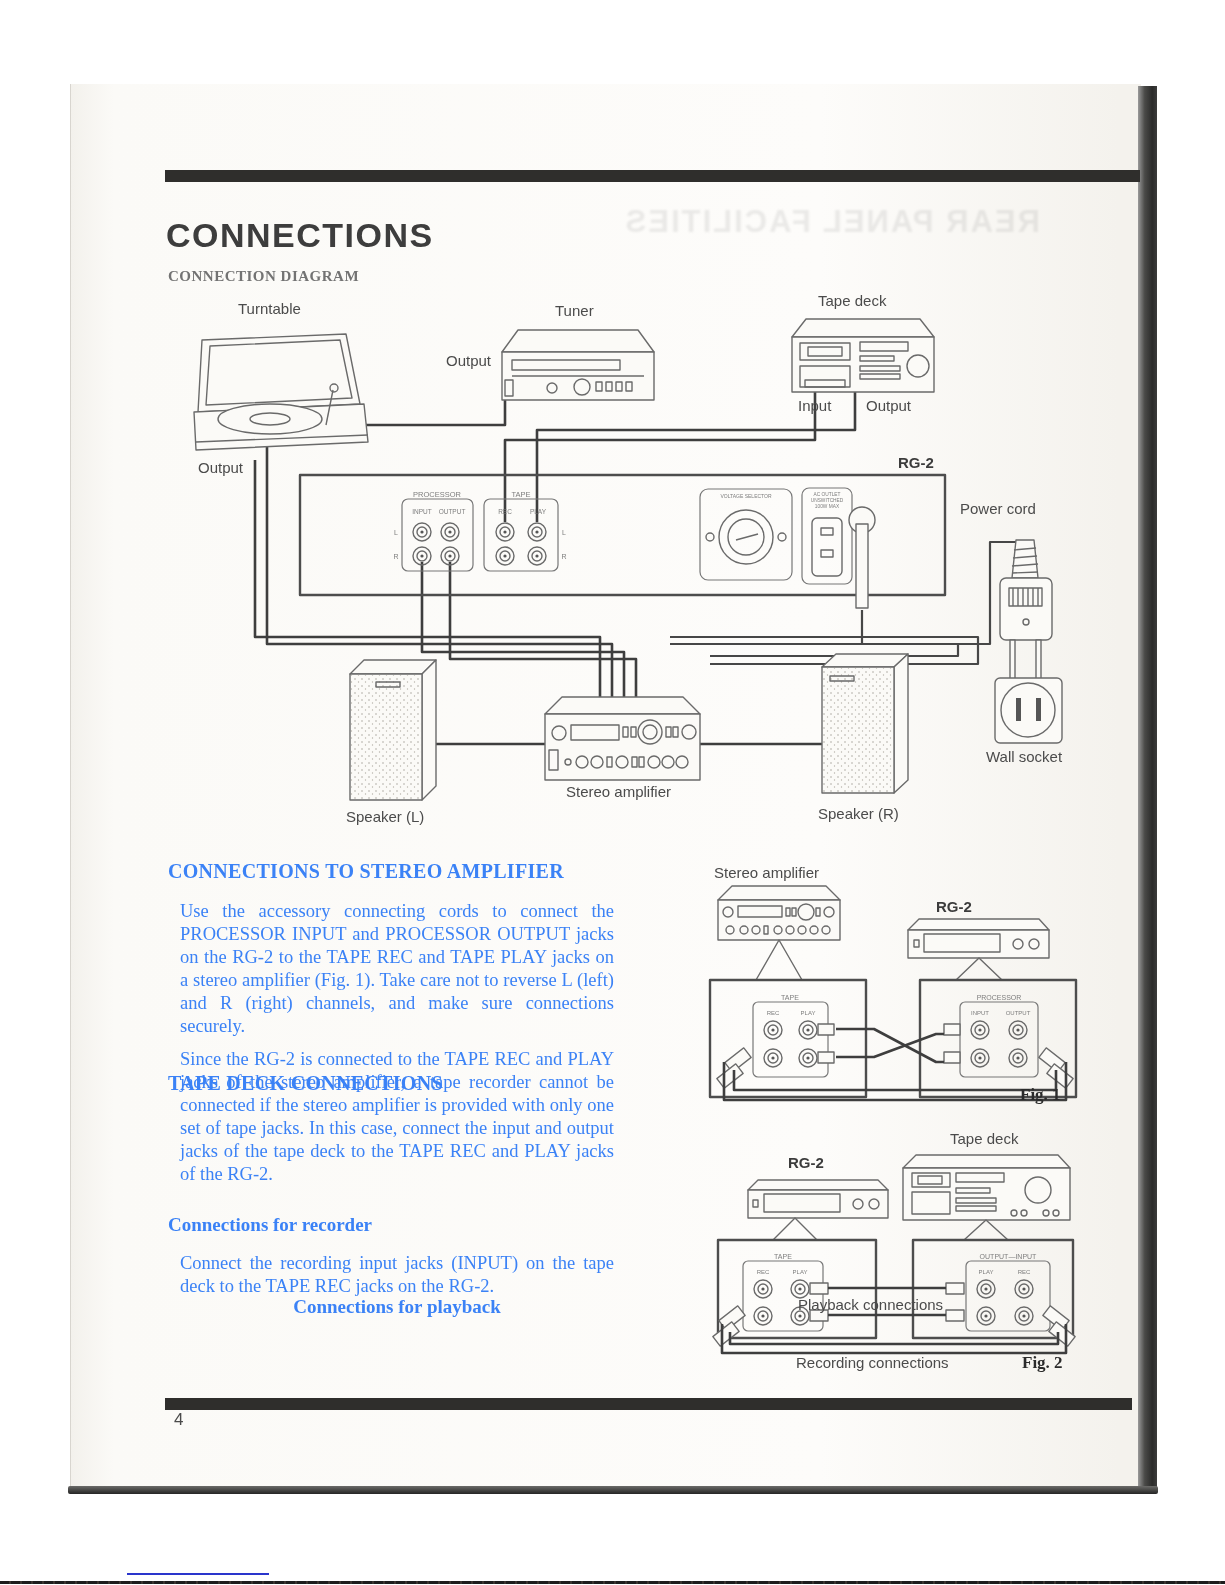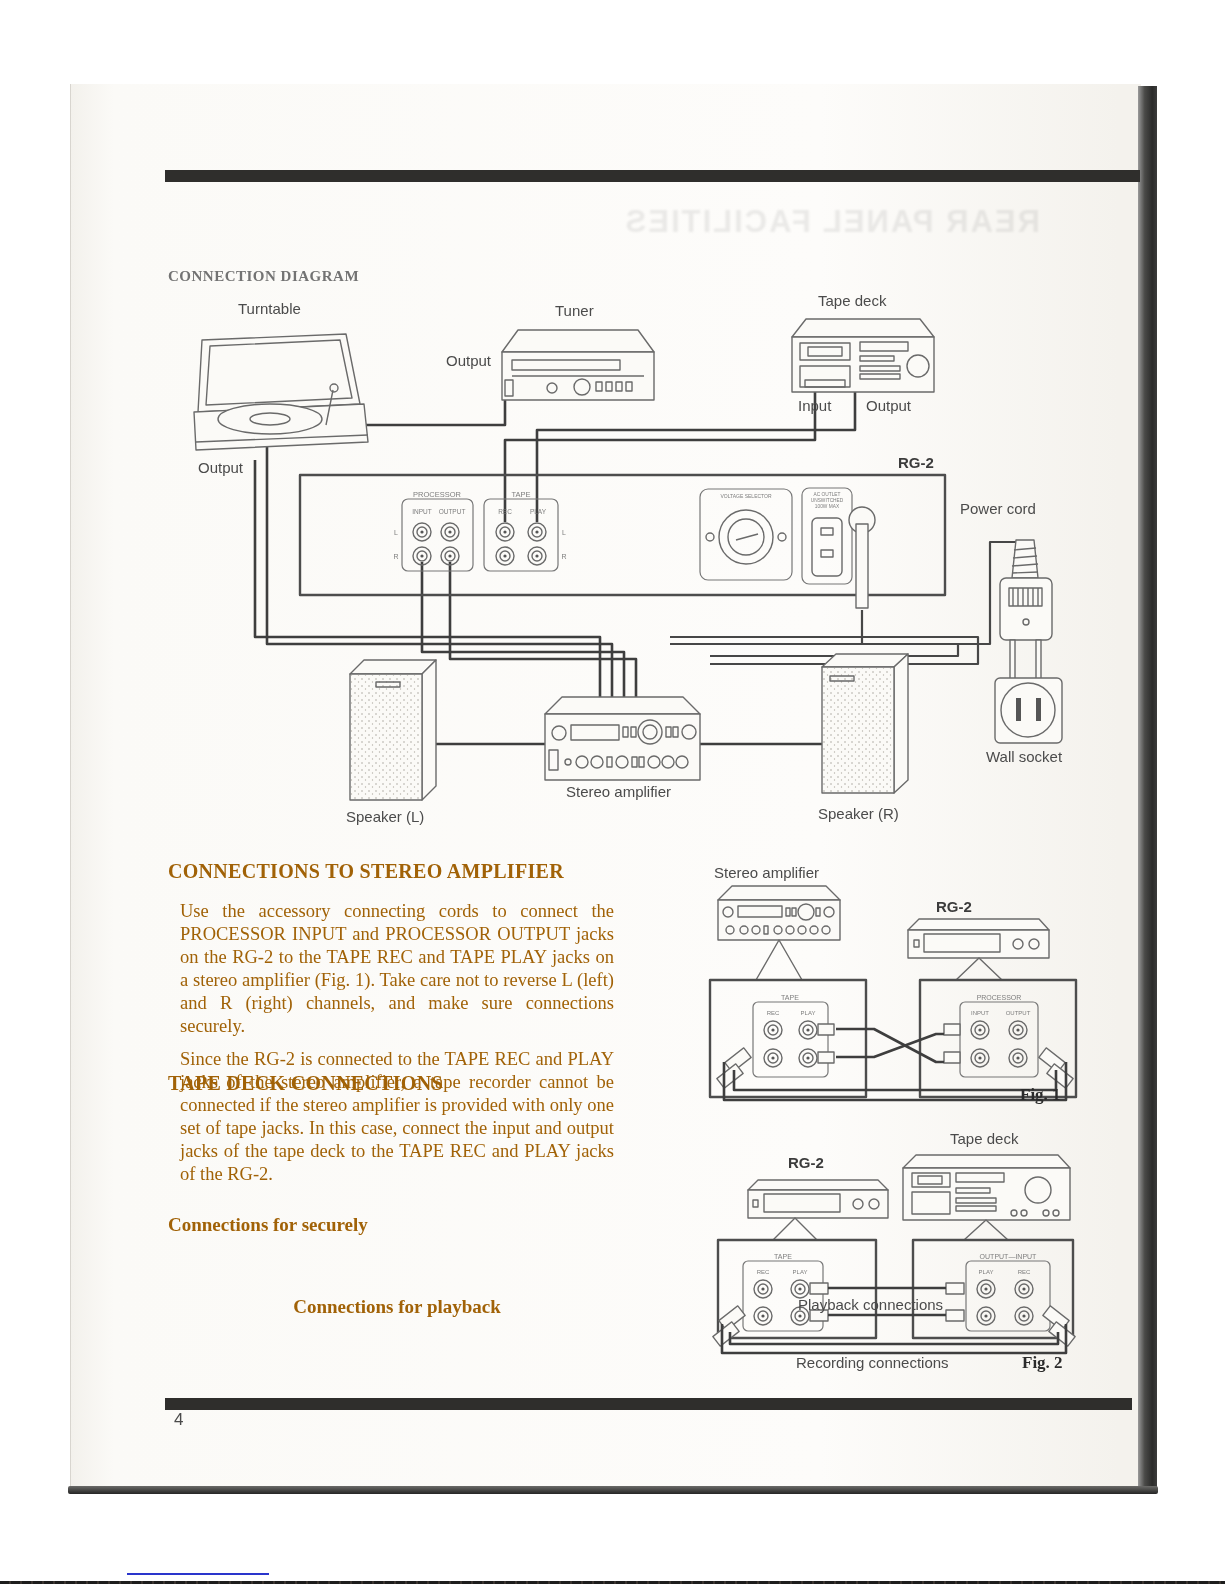--- a/index.html
+++ b/index.html
@@ -16,21 +16,21 @@
   .top-bar{position:absolute;left:165px;top:170px;width:975px;height:12px;background:#2f2e2c;}
   .bottom-bar{position:absolute;left:165px;top:1398px;width:967px;height:12px;background:#2f2e2c;}
   .page-title{position:absolute;left:166px;top:216px;font-size:34px;font-weight:bold;
               letter-spacing:1.5px;color:#3d3d3d;}
   .section-title{position:absolute;left:168px;top:268px;font-family:"Liberation Serif",serif;
                  font-size:15px;font-weight:bold;color:#737373;letter-spacing:.5px;}
   .ghost{position:absolute;left:600px;top:204px;width:440px;font-size:31px;font-weight:bold;
          letter-spacing:2px;color:#6e6e6e;opacity:.13;transform:scaleX(-1);filter:blur(1px);
          white-space:nowrap;}
   .page-number{position:absolute;left:174px;top:1410px;font-size:17px;color:#4a4a4a;}
-  .text-block{position:absolute;left:168px;width:458px;color:#a16207;
+  .text-block{position:absolute;left:168px;width:458px;color:#3b82f6;
               font-family:"Liberation Serif",serif;}
   .text-block h3{margin:0;font-size:20px;font-weight:bold;letter-spacing:.3px;}
   .text-block h4{margin:0;font-size:19px;font-weight:bold;}
   .text-block p{margin:12px;font-size:18.5px;line-height:23px;text-align:justify;}
   .blue-mark{position:absolute;left:127px;top:1573px;width:142px;height:2px;background:#2a35cc;}
   .bottom-line{position:absolute;left:0;top:1581px;width:1225px;height:3px;
                background:repeating-linear-gradient(90deg,#1d1d1d 0 9px,#3a3430 9px 11px);}
   svg{position:absolute;overflow:visible;}
   svg text{font-family:"Liberation Sans",sans-serif;fill:#4b4b4b;}
   .lbl{font-size:15px;}
@@ -47,20 +47,21 @@
 </head>
 <body>
 
 <div class="canvas">
   <div class="scan-page"></div>
   <div class="edge-right"></div>
   <div class="edge-bottom"></div>
   <div class="top-bar"></div>
   <div class="ghost">REAR PANEL FACILITIES</div>
 
+  <div class="page-title">CONNECTIONS</div>
   <div class="section-title">CONNECTION DIAGRAM</div>
 
   <svg style="left:150px;top:292px;" width="990" height="560" viewBox="0 0 990 560">
     <defs>
       <symbol id="jack" overflow="visible">
         <circle r="9" class="dev"></circle>
           <circle r="5" class="dev"></circle>
           <circle r="1.6" fill="#555" stroke="none"></circle>
       </symbol>
       <pattern id="dots" width="7" height="7" patternUnits="userSpaceOnUse">
@@ -255,21 +256,24 @@
   </div>
 
   <div class="text-block" style="top:1072px;">
     <h3>TAPE DECK CONNECTIONS</h3>
   </div>
   <div class="text-block" style="top:1036px;">
     <p>Since the RG-2 is connected to the TAPE REC and PLAY jacks of the stereo amplifier, a tape recorder cannot be connected if the stereo amplifier is provided with only one set of tape jacks. In this case, connect the input and output jacks of the tape deck to the TAPE REC and PLAY jacks of the RG-2.</p>
   </div>
 
   <div class="text-block" style="top:1214px;">
-    <h4>Connections for securely</h4>
+    <h4>Connections for recorder</h4>
+  </div>
+  <div class="text-block" style="top:1240px;">
+    <p>Connect the recording input jacks (INPUT) on the tape deck to the TAPE REC jacks on the RG-2.</p>
   </div>
 
   <div class="text-block" style="top:1296px;text-align:center;">
     <h4>Connections for playback</h4>
   </div>
 
   <svg style="left:698px;top:862px;" width="395" height="245" viewBox="0 0 395 245">
     <text class="lbl" x="16" y="16" font-size="13.5">Stereo amplifier</text>
     <g>
       <polygon class="devF" points="20,38 34,24 128,24 142,38"></polygon>

